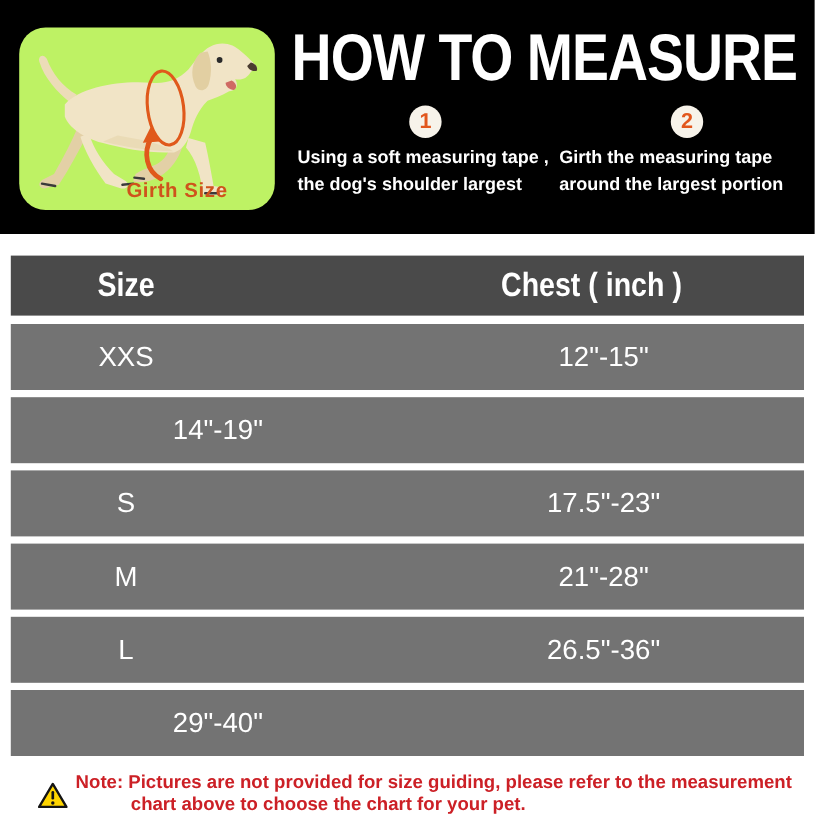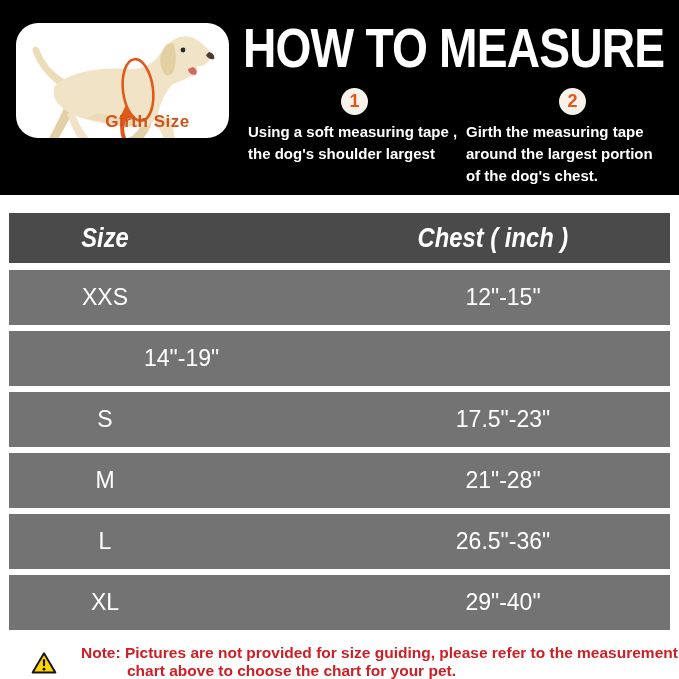--- a/index.html
+++ b/index.html
@@ -14,22 +14,22 @@
 
   
   .top-section {
     position: relative;
     width: 679px; height: 195px;
     background: #000000;
   }
   .dog-card {
     position: absolute;
     left: 16px; top: 23px;
-    width: 213px; height: 115px;
-    background: #ffffff;
+    width: 213px; height: 152px;
+    background: #bef264;
     border-radius: 22px;
     overflow: hidden;
   }
   .dog-card svg { position: absolute; left: 0; top: 0; }
   .girth-label {
     position: absolute;
     left: 0; right: 0; bottom: 6px;
     text-align: center;
     padding-left: 50px;
     font-size: 17px;
@@ -85,21 +85,20 @@
     grid-template-columns: 192px 1fr;
     align-items: center;
     height: 55px;
     background: #737373;
     margin-bottom: 6px;
   }
   .t-row.t-header {
     height: 50px;
     background: #4a4a4a;
     margin-bottom: 7px;
-    font-style: italic;
   }
   .t-cell {
     text-align: center;
     color: #ffffff;
     font-size: 23px;
   }
   .t-cell.c2 { padding-left: 135px; }
   .t-header .t-cell {
     font-size: 28px;
     font-weight: bold;
@@ -108,21 +107,21 @@
   }
 
   
   .note {
     display: flex;
     align-items: flex-start;
     padding: 8px 0 0 31px;
   }
   .note-icon { flex: 0 0 auto; margin-top: 7px; }
   .note-text {
-    margin-left: 24px;
+    margin-left: 6px;
     color: #cc2026;
     font-weight: bold;
     font-size: 15.5px;
     line-height: 18px;
     white-space: nowrap;
   }
   .note-text .line2 { padding-left: 46px; }
 </style>
 </head>
 <body>
@@ -189,21 +188,20 @@
         <div>the dog's shoulder largest</div>
       </div>
     </div>
     <div class="step">
       <div class="step-num-wrap">
         <span class="step-num">2</span>
       </div>
       <div class="step-text">
         <div>Girth the measuring tape</div>
         <div>around the largest portion</div>
-        <div>of the dog's chest.</div>
       </div>
     </div>
   </div>
 </div>
 
 <div class="size-table">
   <div class="t-row t-header">
     <div class="t-cell">Size</div>
     <div class="t-cell c2">Chest ( inch )</div>
   </div>
@@ -221,21 +219,20 @@
   </div>
   <div class="t-row">
     <div class="t-cell">M</div>
     <div class="t-cell c2">21"-28"</div>
   </div>
   <div class="t-row">
     <div class="t-cell">L</div>
     <div class="t-cell c2">26.5"-36"</div>
   </div>
   <div class="t-row">
-    <div class="t-cell">XL</div>
     <div class="t-cell c2">29"-40"</div>
   </div>
 </div>
 
 <div class="note">
   <svg class="note-icon" width="26" height="24" viewBox="0 0 40 36">
     <path d="M20,3 L37.5,32.5 L2.5,32.5 Z" fill="#ffd500" stroke="#141414" stroke-width="3" stroke-linejoin="round"></path>
     <rect x="18.3" y="12" width="3.4" height="11" rx="1.6" fill="#141414"></rect>
     <circle cx="20" cy="27.5" r="2.2" fill="#141414"></circle>
   </svg>

